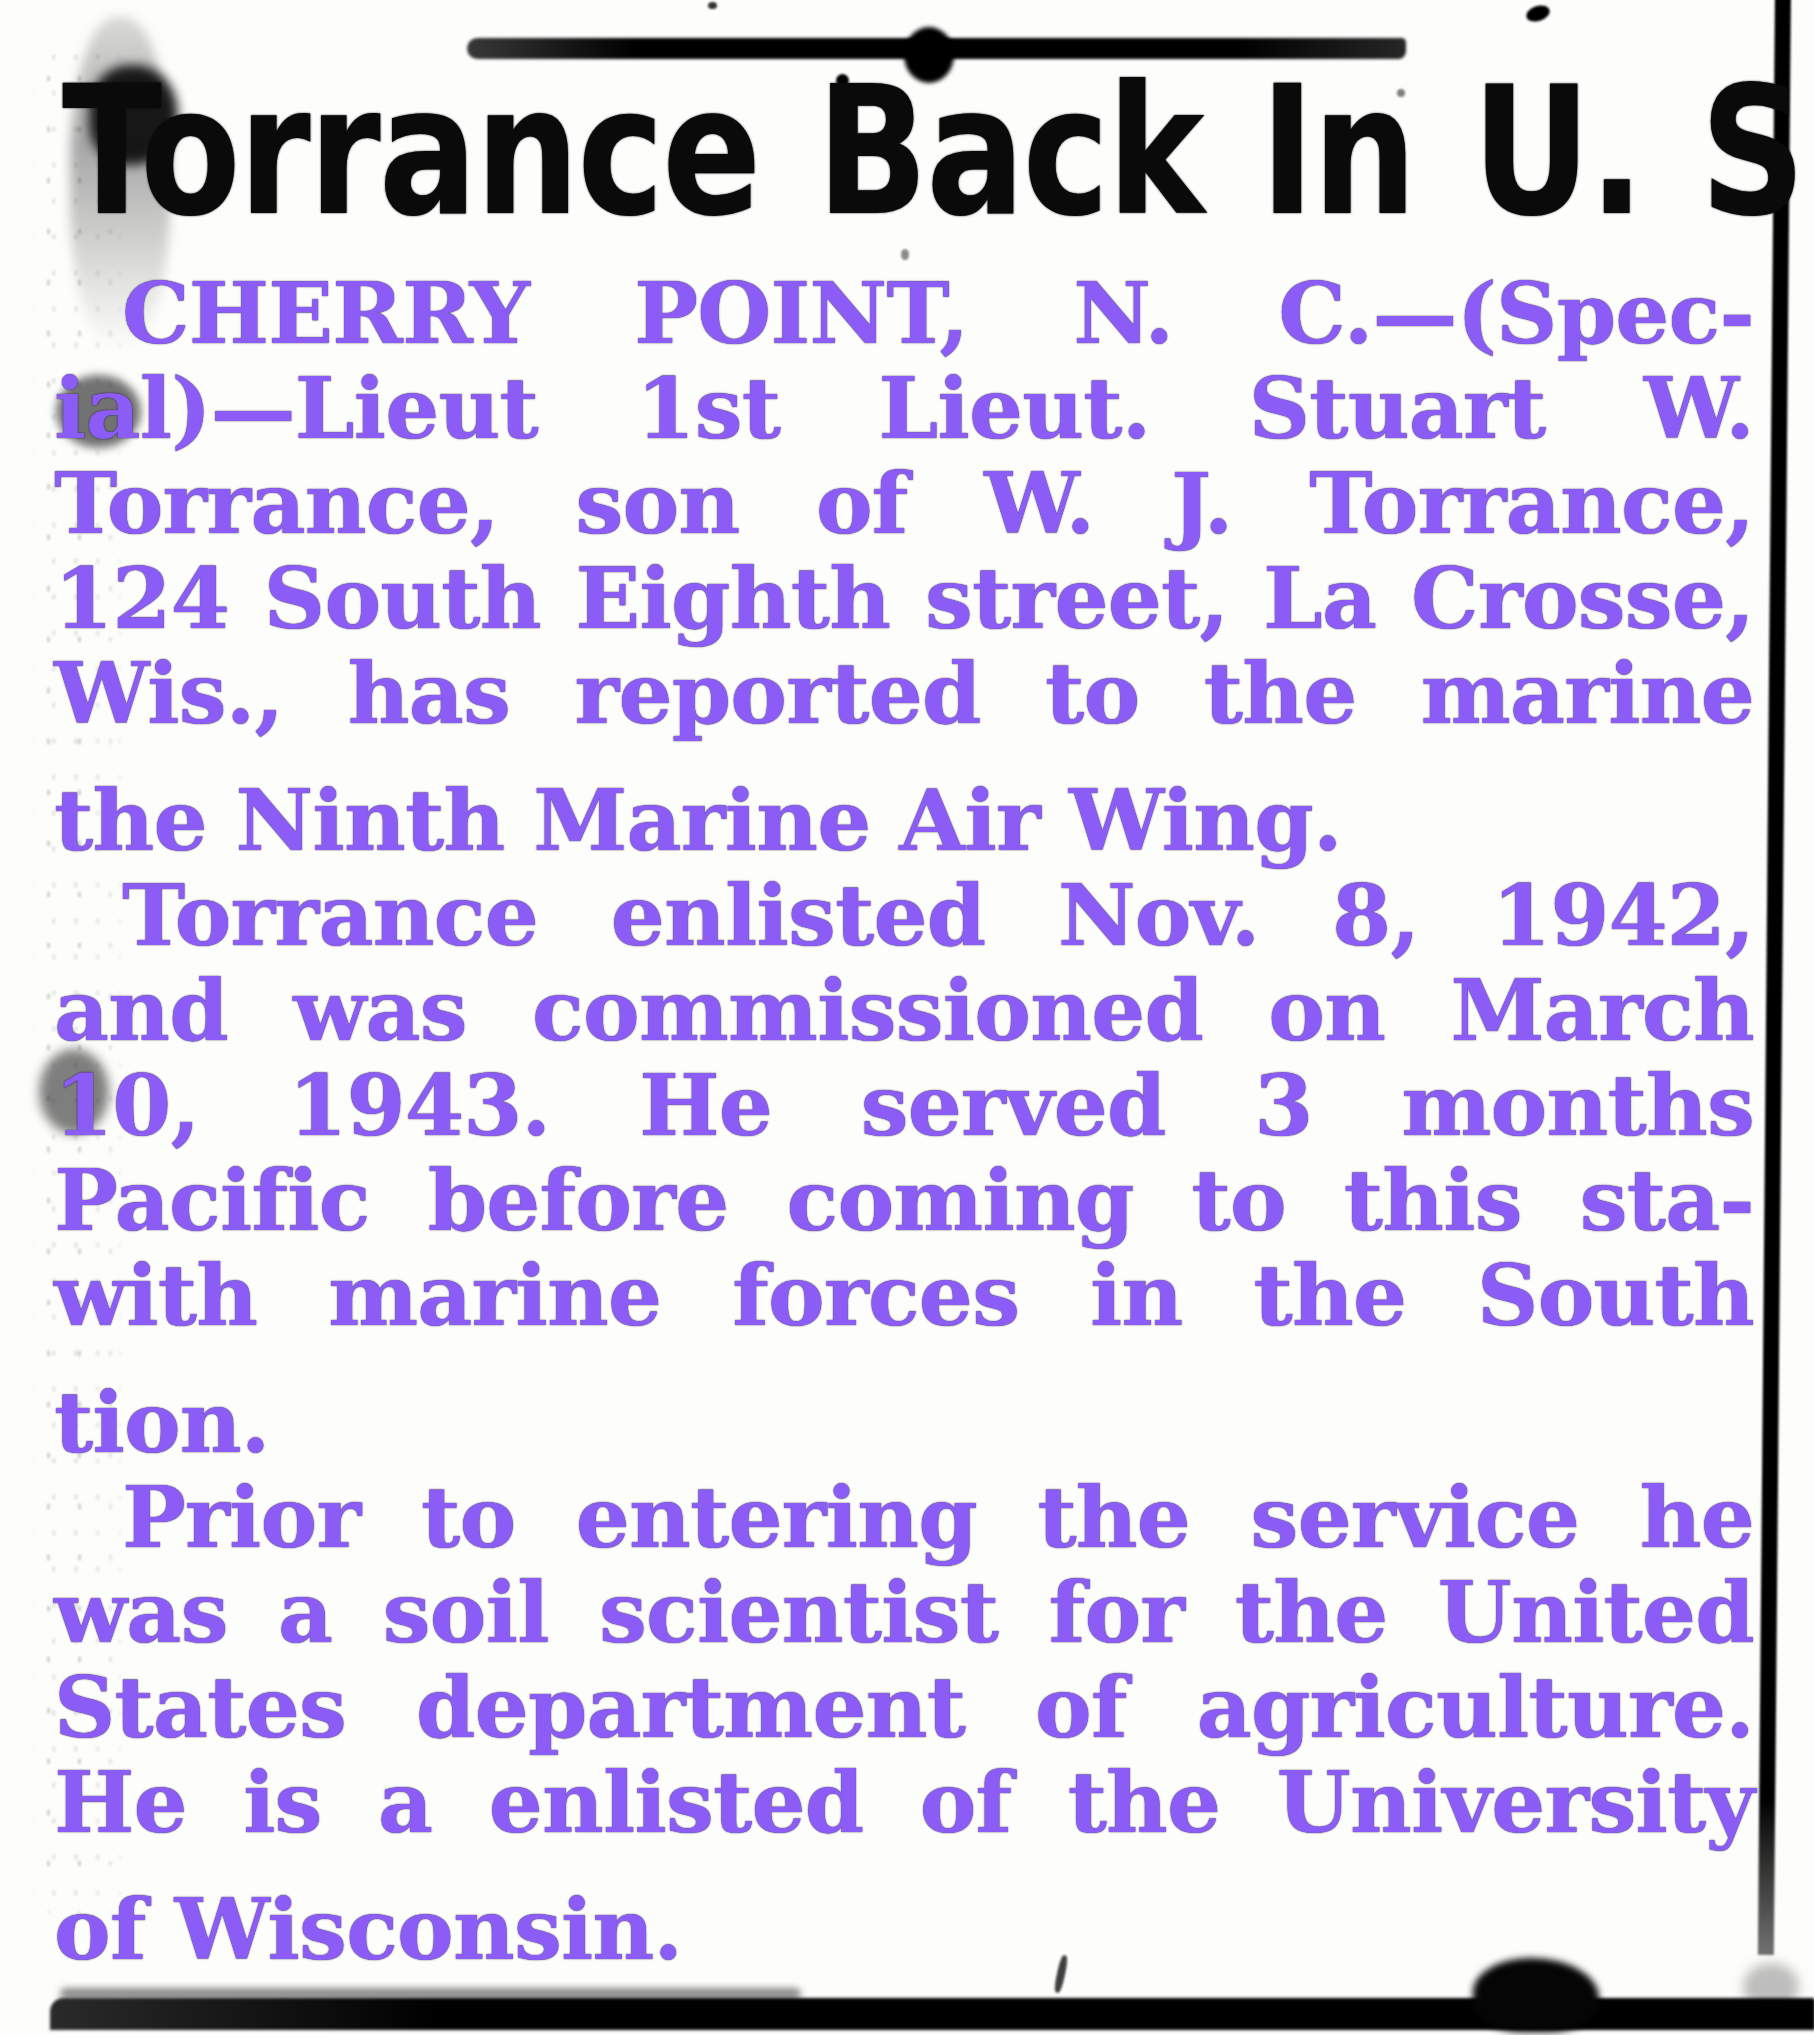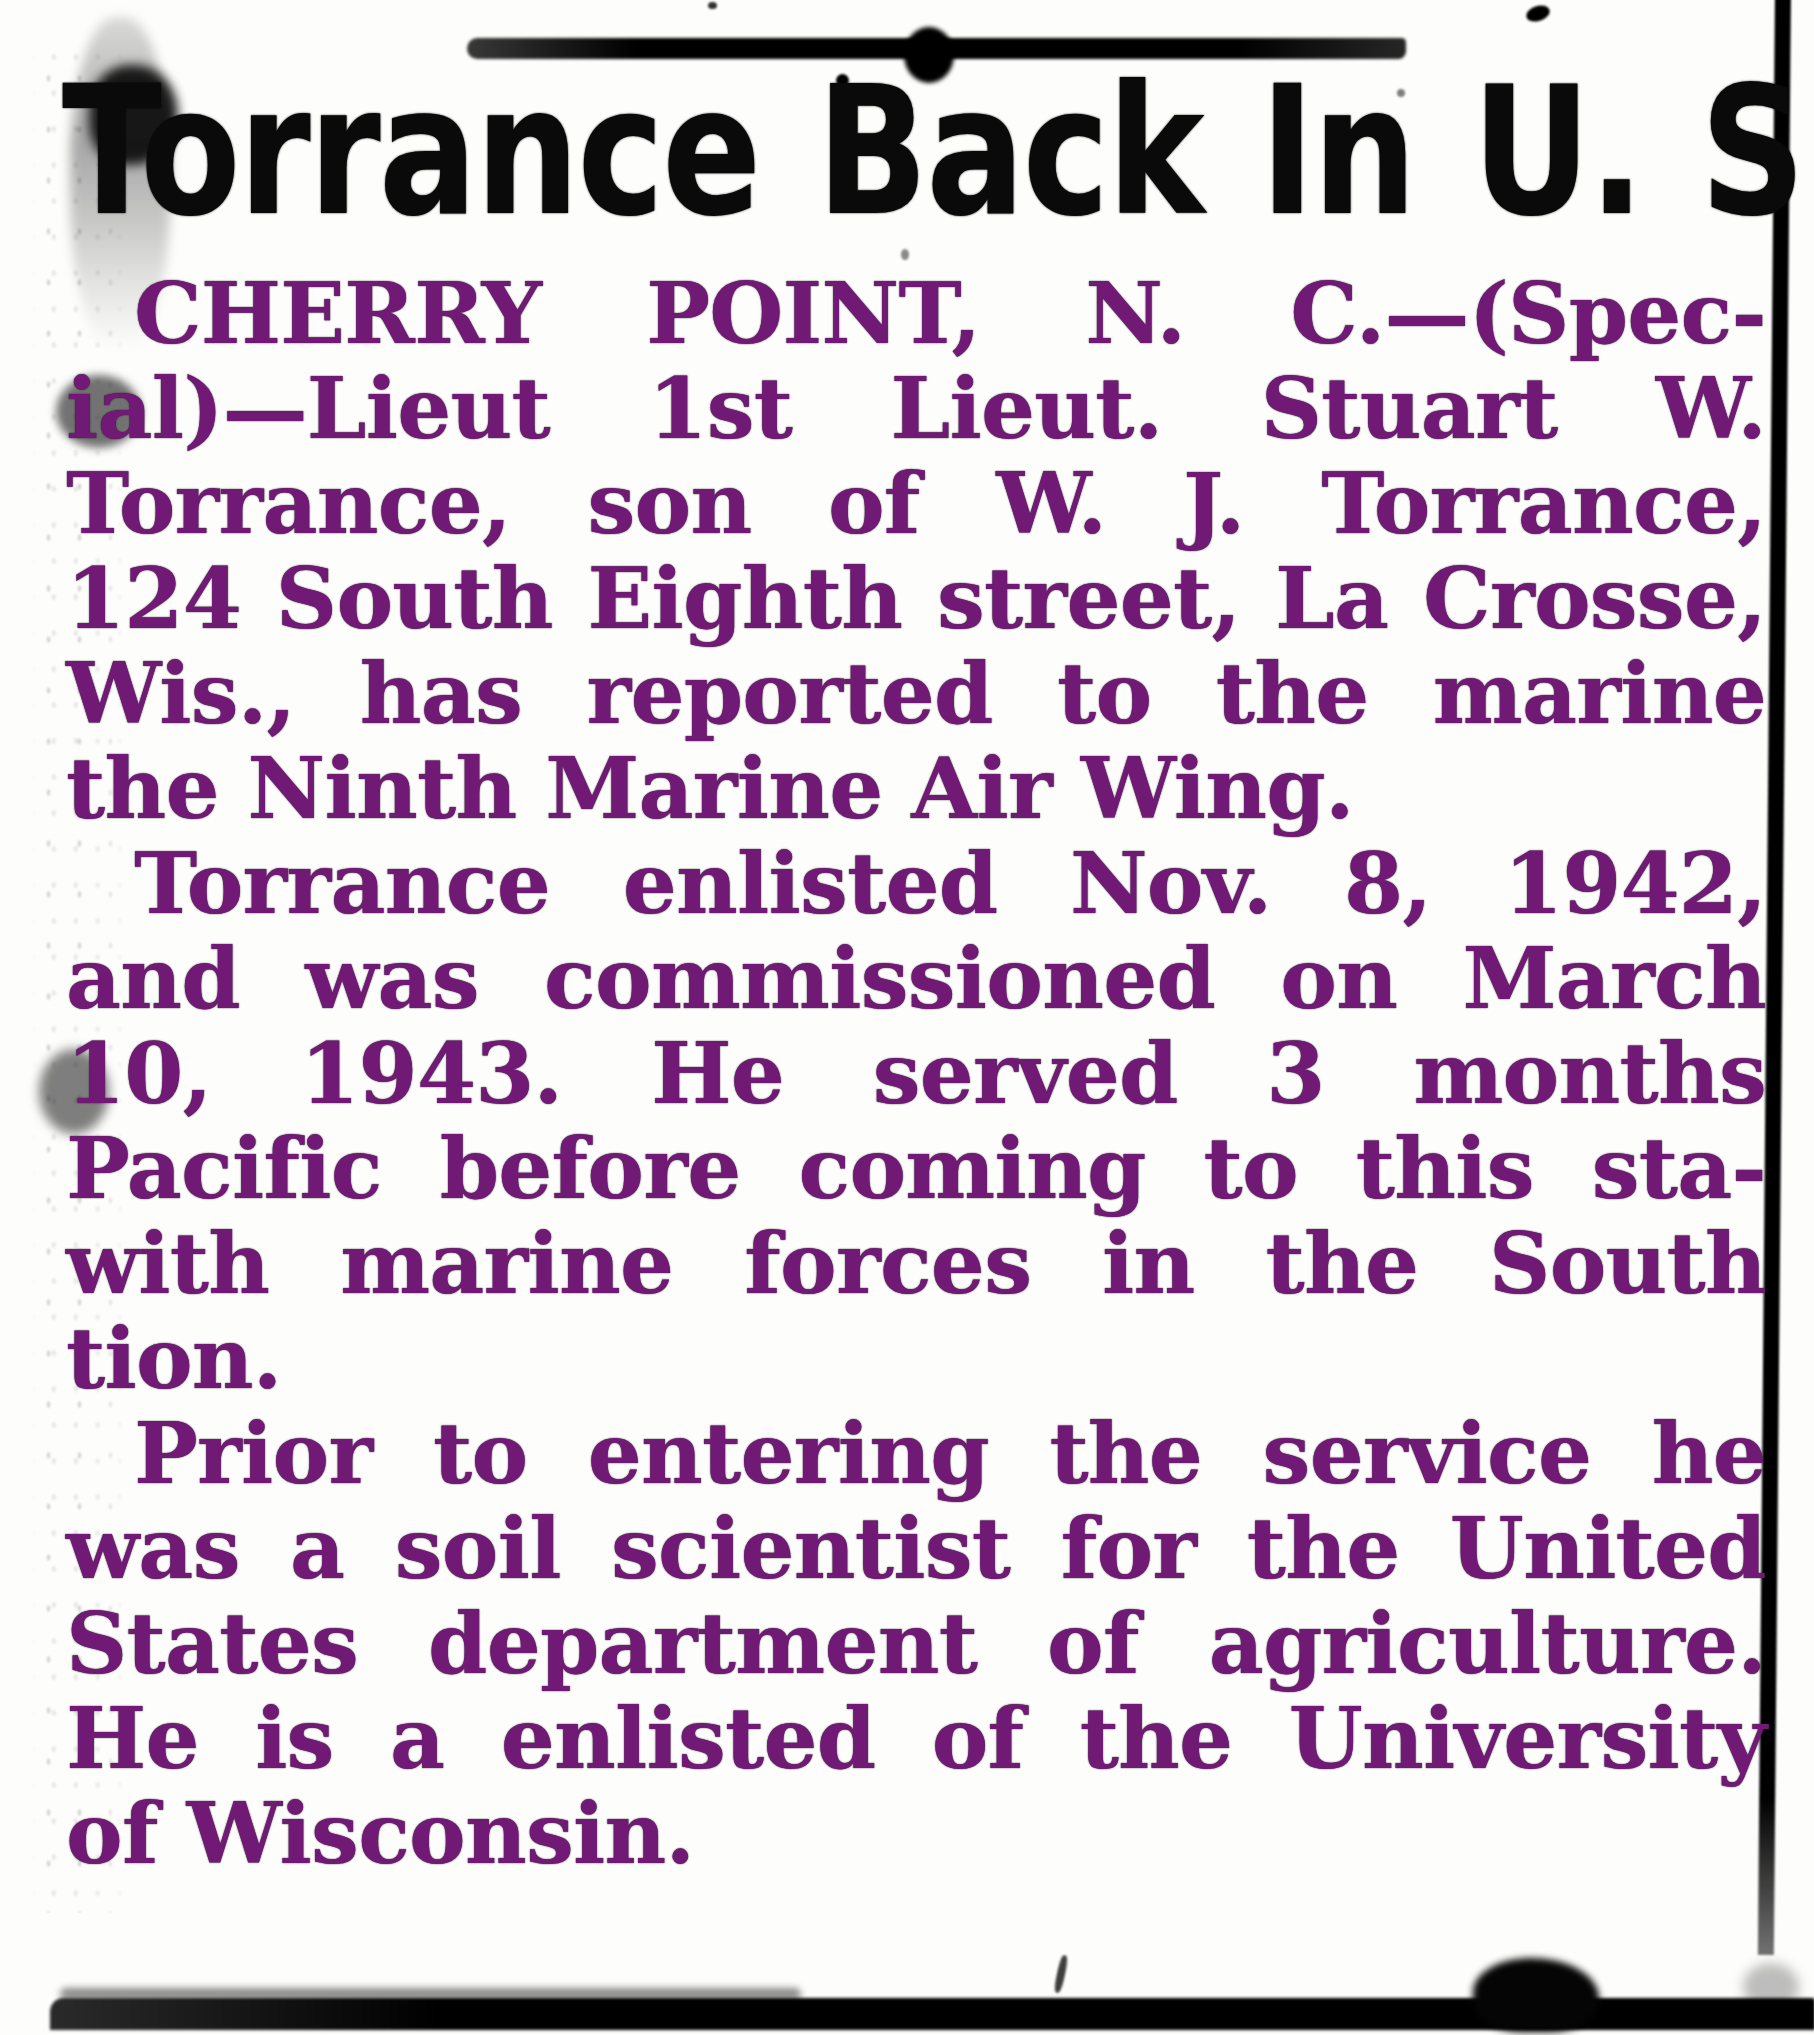--- a/index.html
+++ b/index.html
@@ -96,35 +96,35 @@
     white-space:nowrap;
     letter-spacing:-2.3px;
     word-spacing:10.6px;
     transform:scaleX(0.82);transform-origin:0 0;
     text-shadow:0 0 2.3px rgba(0,0,0,.85);
     filter:blur(0.5px);
   }
 
   
   .article-body{
-    position:absolute;left:66px;top:266px;width:1700px;
-    color:#701a75;
+    position:absolute;left:54px;top:266px;width:1700px;
+    color:#8b5cf6;
     filter:blur(0.4px);
   }
   .line{
     height:95px;line-height:95px;
     font-size:85px;font-weight:700;
     letter-spacing:-0.8px;
     text-align:justify;text-align-last:justify;
     text-justify:inter-word;
     text-shadow:0 0 1.5px rgba(0,0,0,.9);
     overflow:visible;white-space:normal;
   }
   .line.indent{text-indent:68px;}
-  .line.endpara{text-align:right;text-align-last:left;}
+  .line.endpara{text-align:right;text-align-last:left;margin-top:32px;}
 </style>
 </head>
 <body>
 
 <div class="page">
 
   <div class="speckle-column"></div>
   <div class="smudge-top-streak"></div>
   <div class="smudge-top-blob"></div>
   <div class="top-rule"></div>

